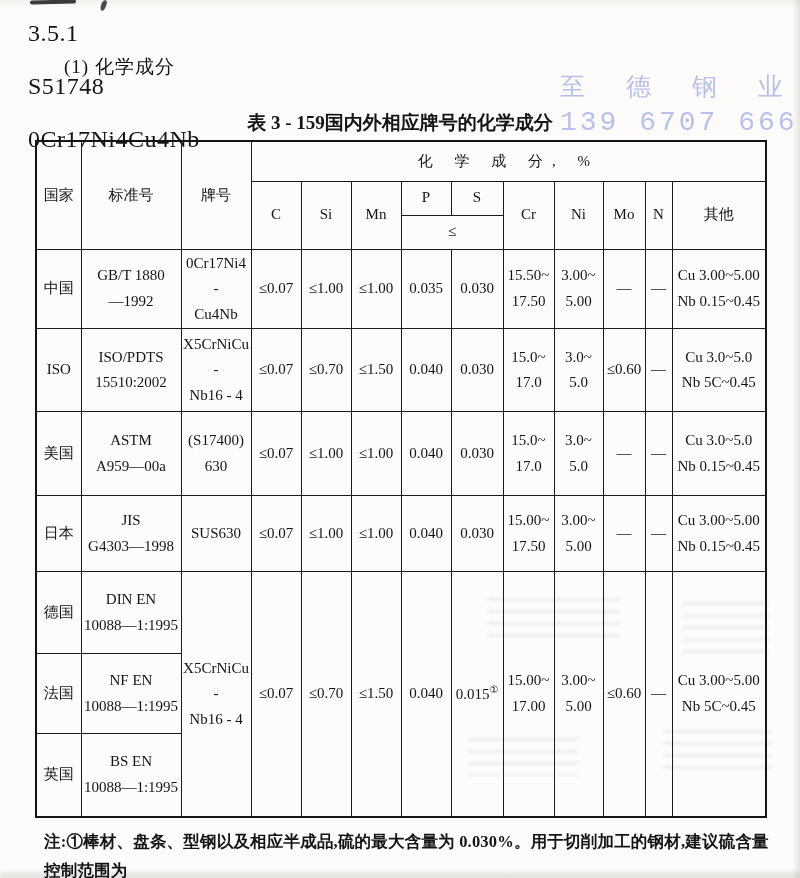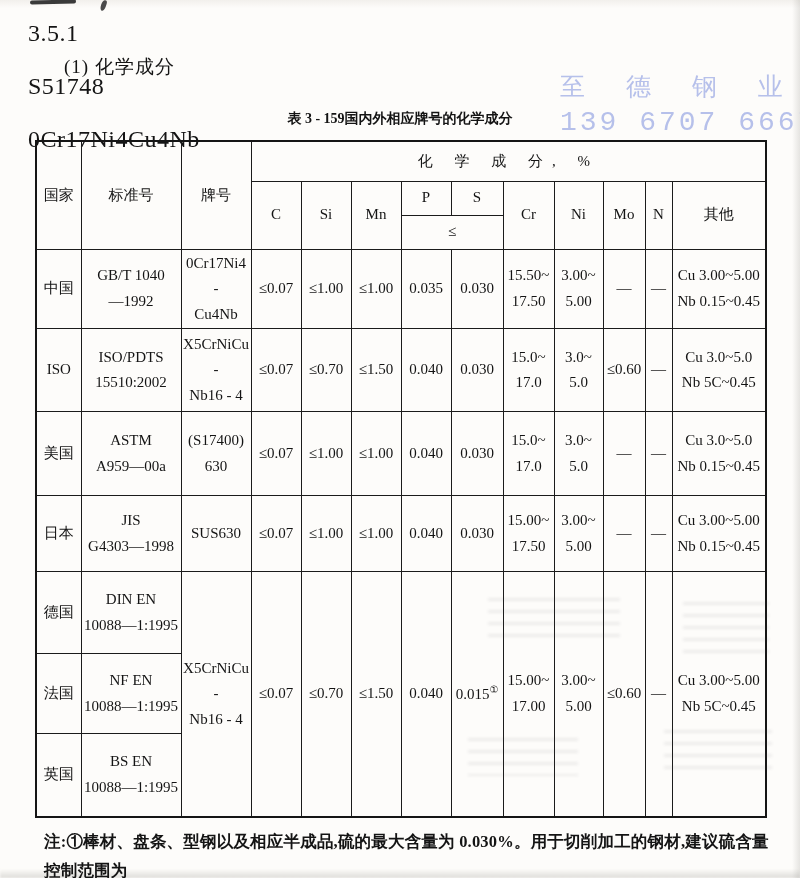--- a/index.html
+++ b/index.html
@@ -46,21 +46,21 @@
   .watermark{
     position:absolute; right:10px; top:70px; width:230px;
     font-family:"Liberation Sans","DejaVu Sans",sans-serif;
     color:#aab6e8; opacity:.85;
   }
   .watermark .wm1{ font-size:25px; letter-spacing:17px; white-space:nowrap; }
   .watermark .wm2{ font-size:28px; letter-spacing:3px; margin-top:4px; white-space:nowrap;font-family:Liberation Mono, monospace; }
 
   .caption{
     position:absolute; left:35px; top:110px; width:730px;
-    text-align:right; font-weight:700; font-size:14px;
+    text-align:right; font-weight:700; font-size:19px;
     display:flex; justify-content:center; gap:0;
   }
 
   table.comp{
     position:absolute; left:35px; top:140px;
     width:730px; height:673px;
     border-collapse:collapse; table-layout:fixed;
     background:transparent;
   }
   table.comp td, table.comp th{
@@ -157,21 +157,21 @@
         <th rowspan="2">N</th>
         <th rowspan="2">其他</th>
       </tr>
       <tr style="height:34px">
         <th colspan="2">≤</th>
       </tr>
 
       <tr style="height:77px">
         <td>中国</td>
         <td class="l2">
-          <div>GB/T 1040</div>
+          <div>GB/T 1880</div>
           <div>—1992</div>
         </td>
         <td class="l2">
           <div>0Cr17Ni4 -</div>
           <div>Cu4Nb</div>
         </td>
         <td>≤0.07</td>
         <td>≤1.00</td>
         <td>≤1.00</td>
         <td>0.035</td>

